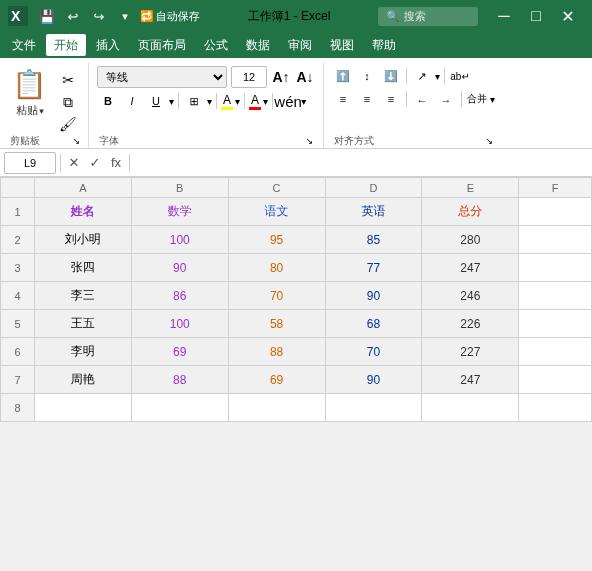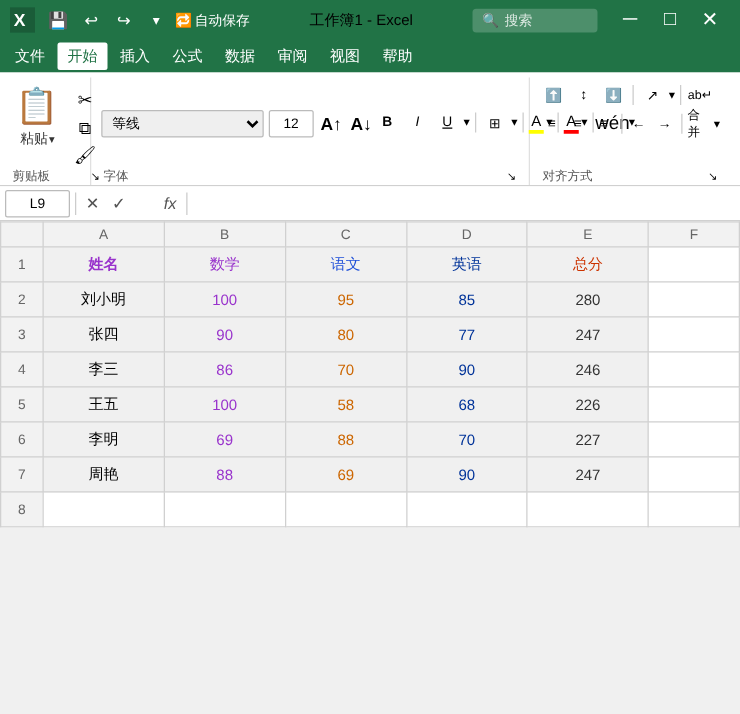--- a/index.html
+++ b/index.html
@@ -128,20 +128,21 @@
       <div class="win-btn">□</div>
       <div class="win-btn close">✕</div>
     </div>
   </div>
 </div>
 
 <div class="menu-bar">
   <div class="menu-item">文件</div>
   <div class="menu-item active">开始</div>
   <div class="menu-item">插入</div>
+  <div class="menu-item">页面布局</div>
   <div class="menu-item">公式</div>
   <div class="menu-item">数据</div>
   <div class="menu-item">审阅</div>
   <div class="menu-item">视图</div>
   <div class="menu-item">帮助</div>
 </div>
 
 <div class="ribbon">
   <div class="ribbon-groups">
 
@@ -162,21 +163,21 @@
           </div>
         </div>
         <div style="display:flex;align-items:center;justify-content:space-between;width:100%;padding:0 2px;">
           <span style="font-size:10px;color:#555;">剪贴板</span>
           <span style="font-size:9px;cursor:pointer;">↘</span>
         </div>
       </div>
     </div>
 
     <div class="ribbon-group" style="min-width:200px;">
-      <div style="display:flex;flex-direction:row;flex:1;width:100%;">
+      <div style="display:flex;flex-direction:column;flex:1;width:100%;">
         <div class="font-top" style="padding-top:4px;">
           <select class="font-select">
             <option>等线</option>
           </select>
           <input class="font-size-input" type="text" value="12" style="">
           <div class="font-btn" style="font-size:14px;">A↑</div>
           <div class="font-btn" style="font-size:14px;">A↓</div>
         </div>
         <div class="font-bottom">
           <div class="format-btn" style="font-weight:bold;">B</div>
@@ -241,21 +242,21 @@
 
   </div>
 </div>
 
 <div class="formula-bar">
   <input class="cell-ref" type="text" value="L9" style="">
   <div class="formula-divider"></div>
   <div style="display:flex;align-items:center;gap:3px;">
     <span class="formula-icon-btn">✕</span>
     <span class="formula-icon-btn">✓</span>
-    <span class="formula-icon-btn" style="font-style:italic;margin-left:20px;">fx</span>
+    <span class="formula-icon-btn" style="">fx</span>
   </div>
   <div class="formula-divider"></div>
   <input class="formula-input" type="text" value="" style="">
 </div>
 
 <div class="sheet-area">
   <table class="sheet-table">
     <colgroup>
       <col style="width:28px;">
       <col style="width:80px;">

